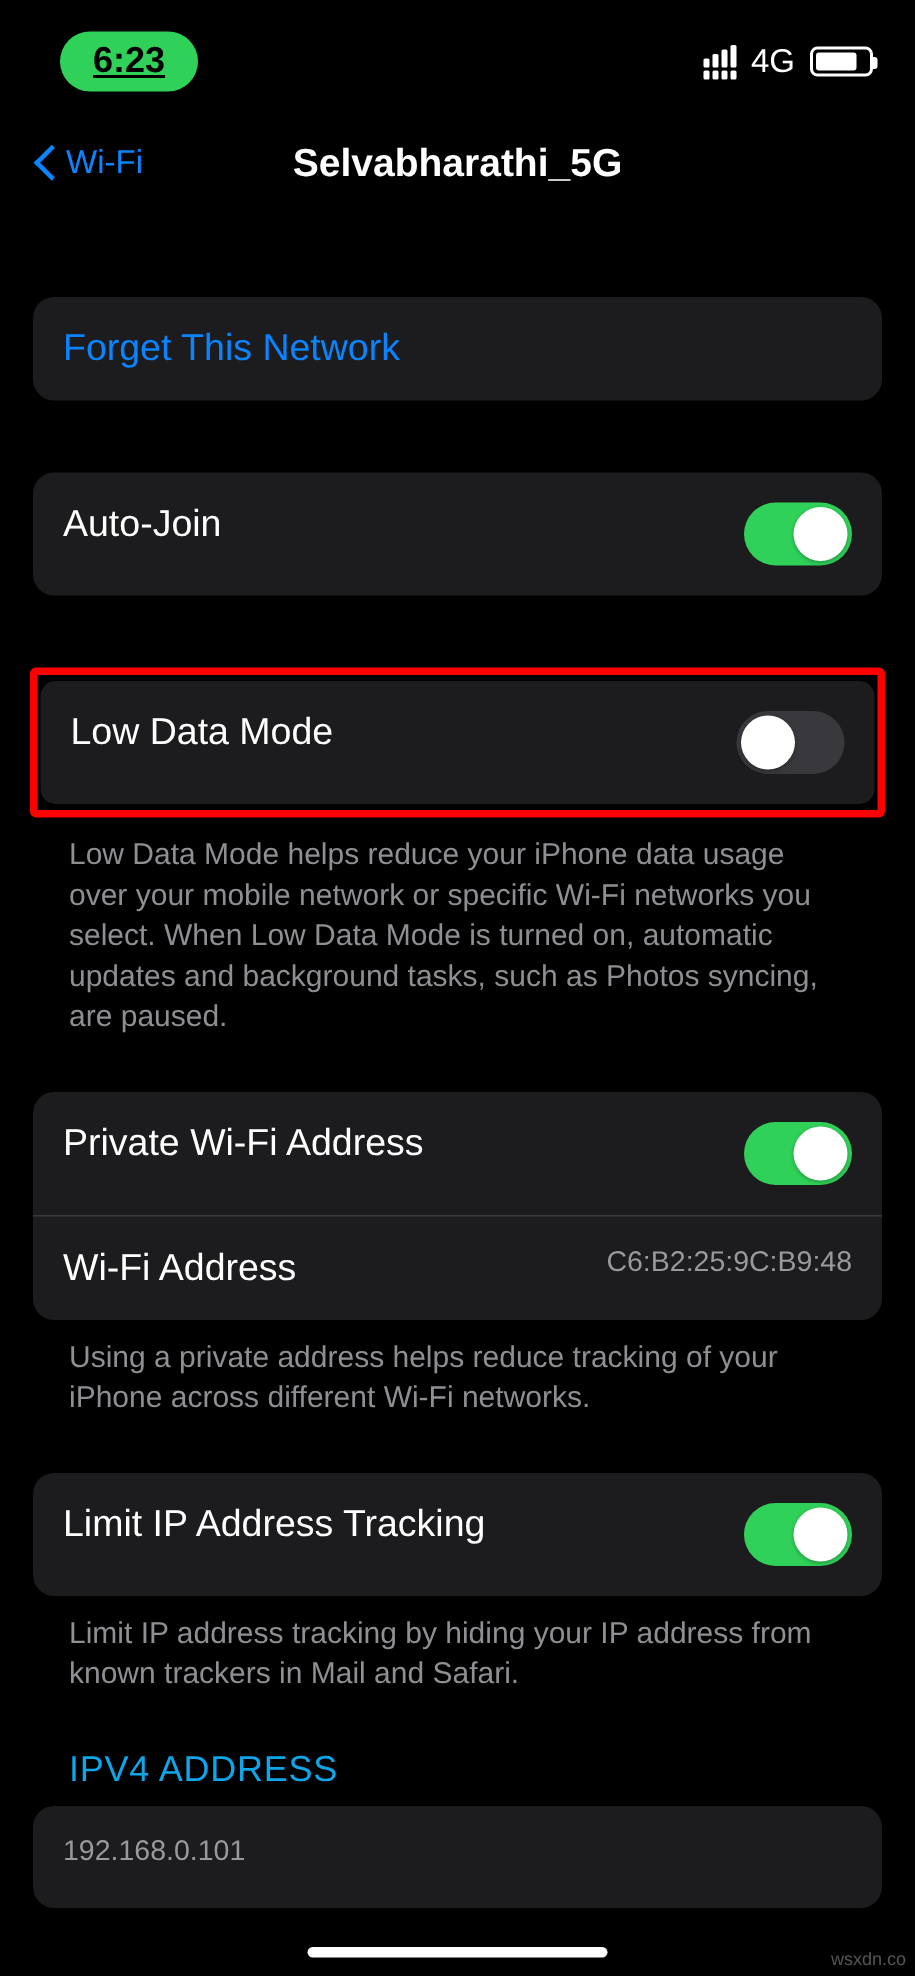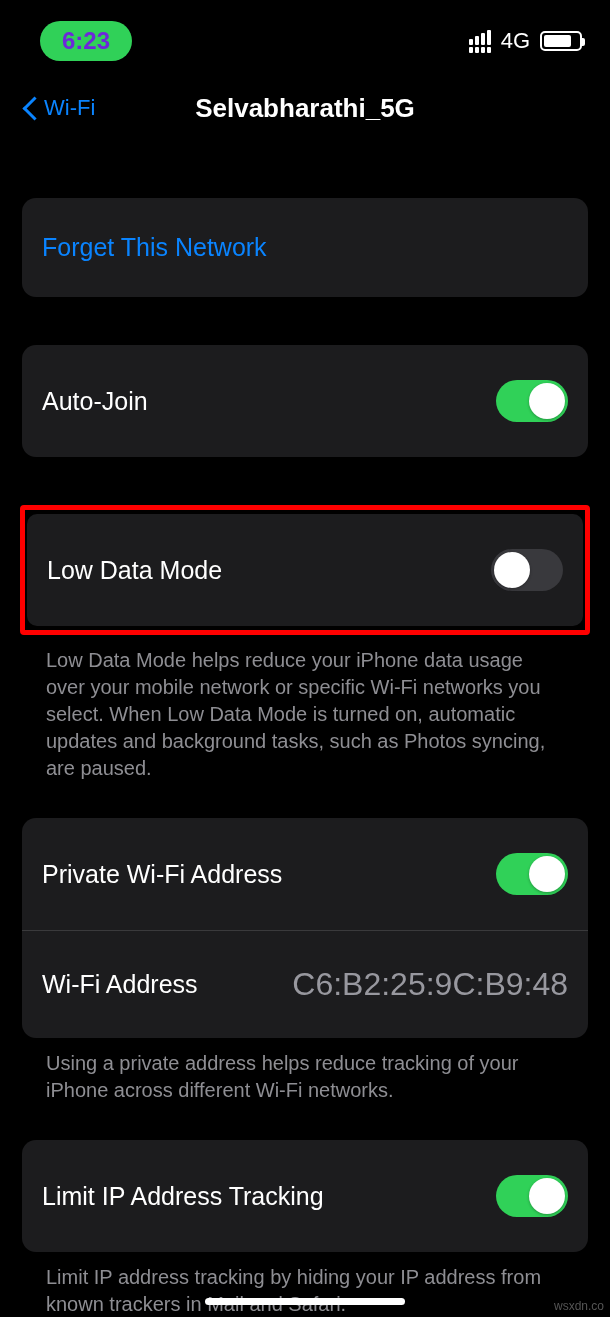--- a/index.html
+++ b/index.html
@@ -14,25 +14,26 @@
   }
   .status-bar {
     display: flex;
     align-items: center;
     justify-content: space-between;
     padding: 18px 28px 8px 40px;
     height: 72px;
   }
   .time-pill {
     background: #30d158;
-    color: #6d28d9;
+    color: #000000;
     font-weight: 600;
     font-size: 24px;
     padding: 6px 22px;
     border-radius: 30px;
+    text-decoration: underline;
   }
   .status-right { display: flex; align-items: center; gap: 6px; }
   .sig-dual { display: flex; flex-direction: column; gap: 2px; line-height: 0; }
   .sig-row { display: flex; gap: 2px; align-items: flex-end; }
   .sig-bar { width: 4px; background: #fff; border-radius: 1px; display: inline-block;}
   .sig-row.top .sig-bar:nth-child(1){height:6px}
   .sig-row.top .sig-bar:nth-child(2){height:9px}
   .sig-row.top .sig-bar:nth-child(3){height:12px}
   .sig-row.top .sig-bar:nth-child(4){height:15px}
   .sig-row.bot .sig-bar{height:6px; background:#fff;}
@@ -60,26 +61,26 @@
     border-left:3px solid #0a84ff; border-bottom:3px solid #0a84ff;
     transform:rotate(45deg); margin-top:6px;
   }
   .nav-title{
     position:absolute; left:0; right:0; text-align:center;
     font-size:26px; font-weight:600; pointer-events:none;
   }
   .content{ padding: 0 22px; margin-top:60px;}
   .group{ background:#1c1c1e; border-radius:14px; overflow:hidden; }
   .row{
-    display:flex; align-items:center; justify-content:space-between;
-    padding:35px 20px; min-height:68px; font-size:25px;
+    display:flex; justify-content:space-between;
+    padding:20px 20px; min-height:68px; font-size:25px;
   }
   .row + .row { border-top:1px solid #3a3a3c; }
   .row .label{ color:#fff; }
-  .row .value{ color:#98989f; font-size:32px; }
+  .row .value{ color:#98989f; font-size:19px; }
   .row .value.chev{ display:flex; align-items:center; gap:10px;}
   .chevron-right{
     width:10px; height:18px; display:inline-block;
   }
   .chevron-right::before{
     content:""; display:block; width:10px; height:10px;
     border-top:3px solid #5a5a60; border-right:3px solid #5a5a60;
     transform:rotate(45deg);
   }
   .link-row{ color:#0a84ff; font-size:25px; }

